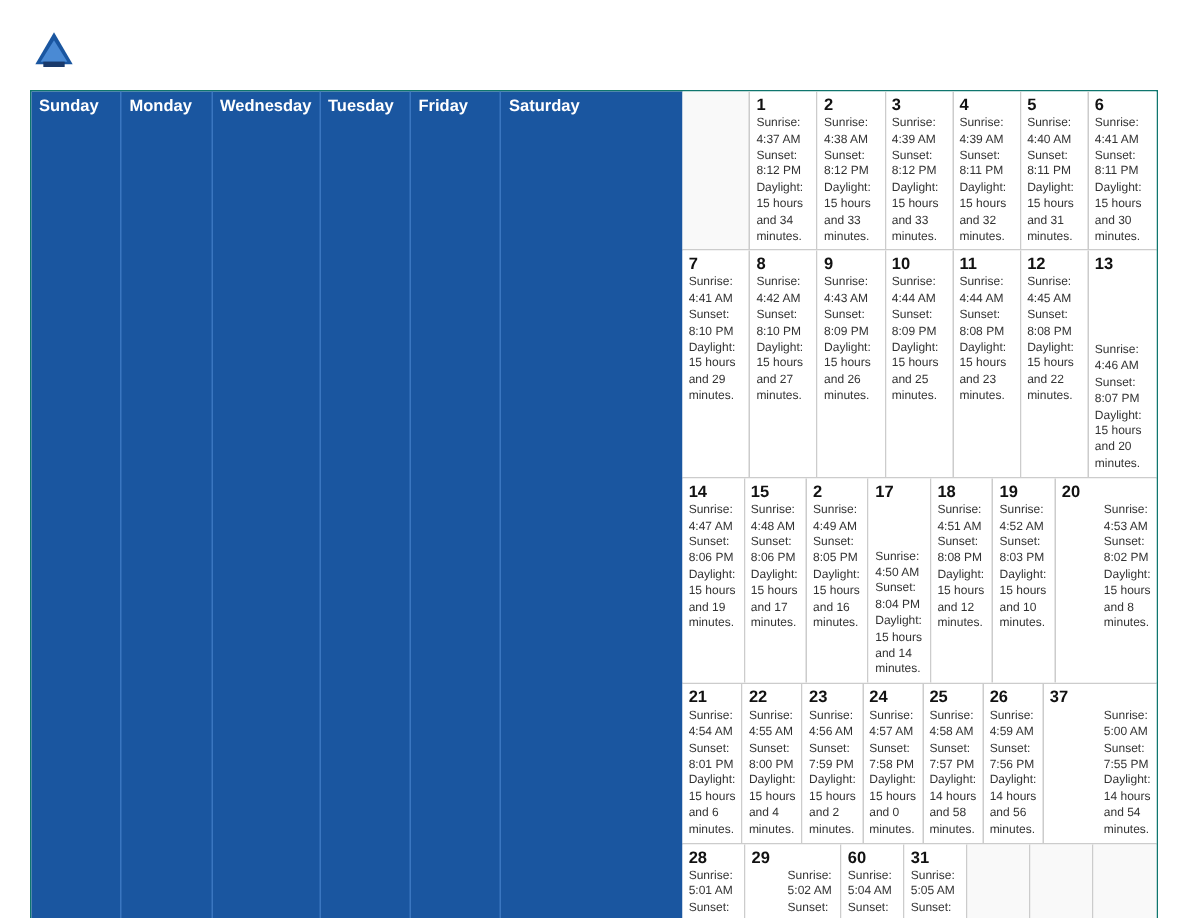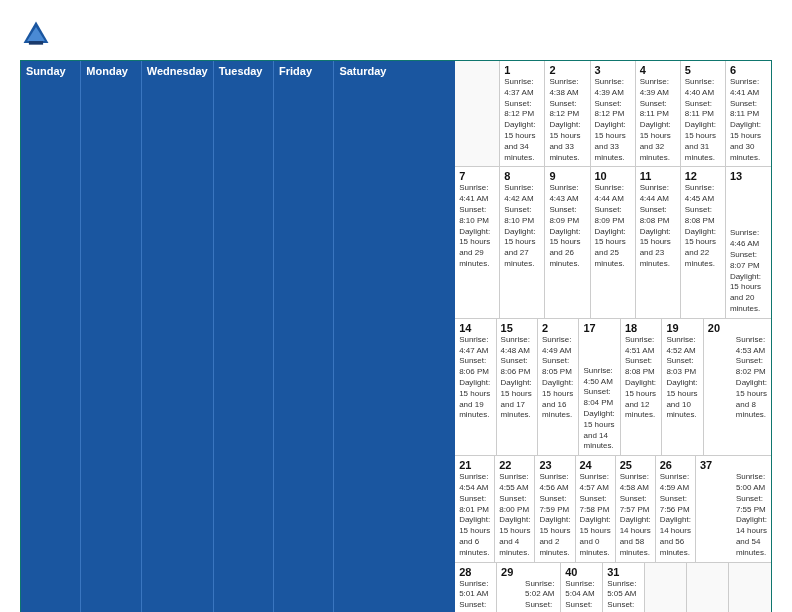--- a/index.html
+++ b/index.html
@@ -346,21 +346,21 @@
 and 52 minutes.</div>
           </div>
           <div class="cal-cell">
             <span class="day-num">29</span>
             <div class="day-info" style="white-space: pre-line; margin-left: 24px;">Sunrise: 5:02 AM
 Sunset: 7:52 PM
 Daylight: 14 hours
 and 49 minutes.</div>
           </div>
           <div class="cal-cell">
-            <span class="day-num">40</span>
+            <span class="day-num">60</span>
             <div class="day-info" style="white-space: pre-line;">Sunrise: 5:04 AM
 Sunset: 7:51 PM
 Daylight: 14 hours
 and 47 minutes.</div>
           </div>
           <div class="cal-cell">
             <span class="day-num">31</span>
             <div class="day-info" style="white-space: pre-line;">Sunrise: 5:05 AM
 Sunset: 7:50 PM
 Daylight: 14 hours

